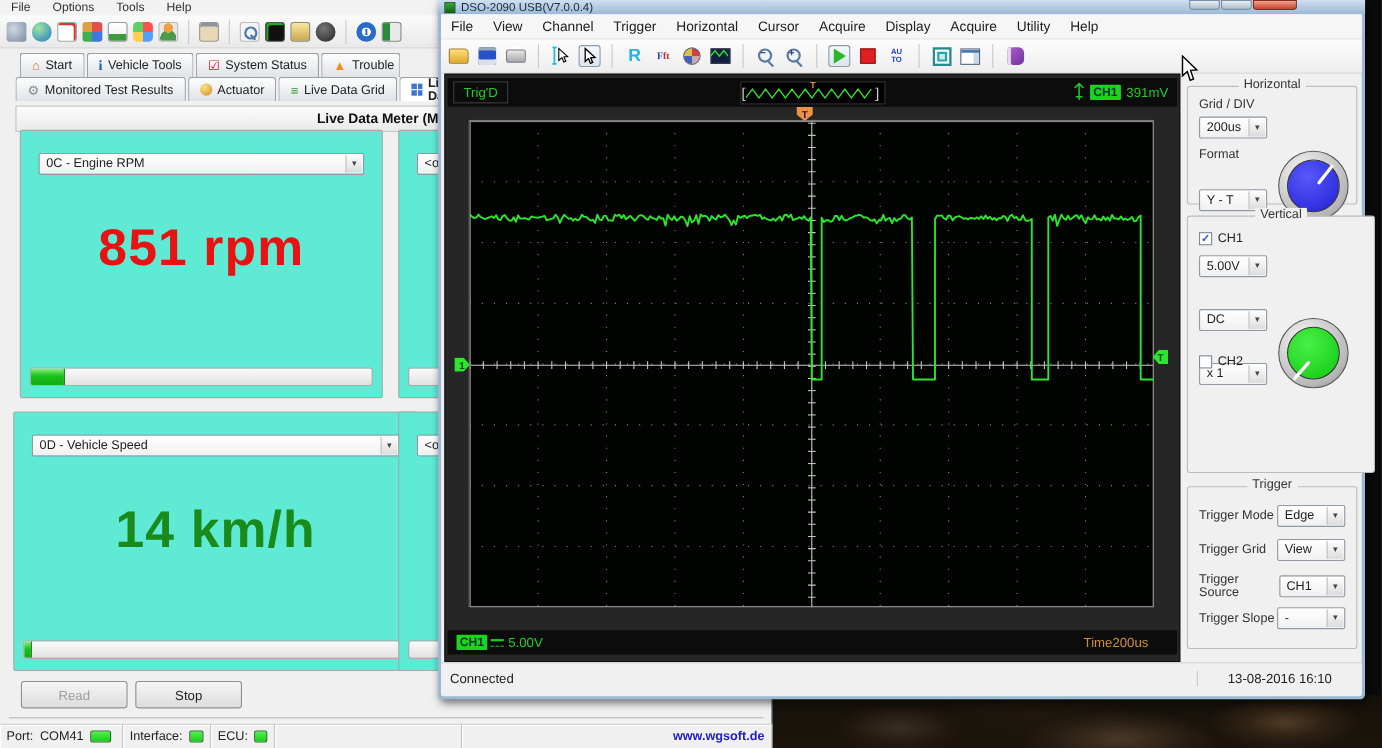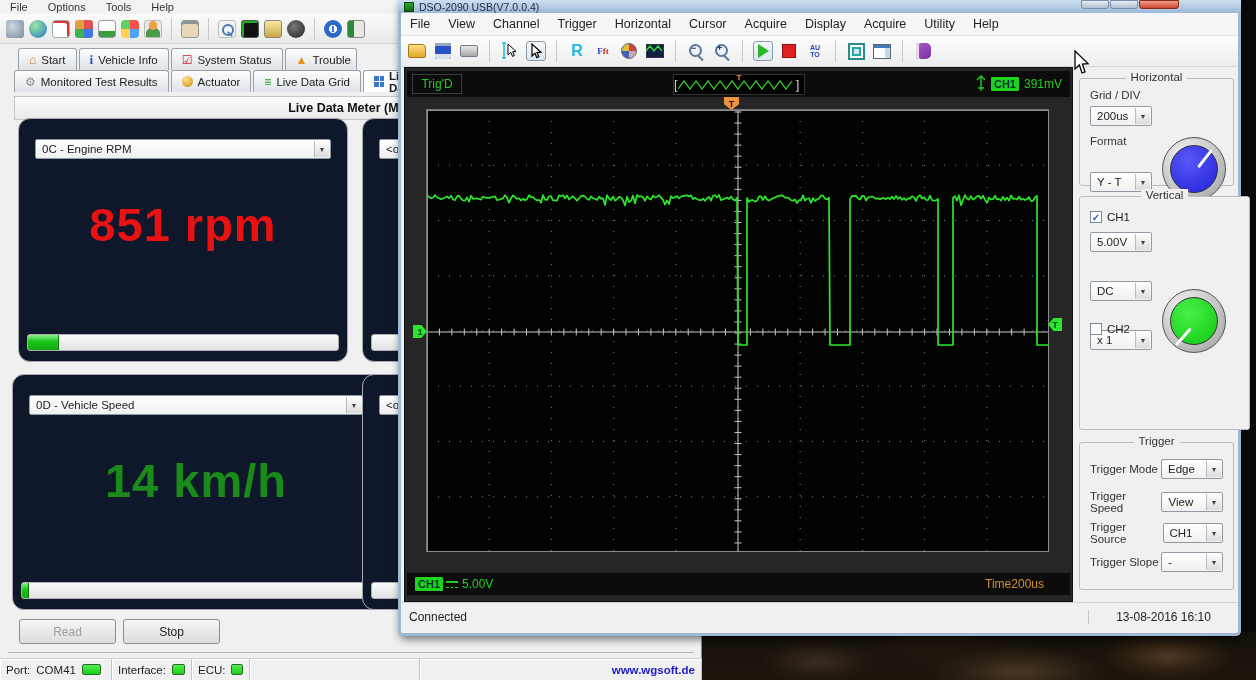--- a/index.html
+++ b/index.html
@@ -63,21 +63,21 @@
   .t-gear{color:#8a9098}
   .t-act{width:11px;height:11px;border-radius:50%;background:radial-gradient(circle at 35% 30%,#ffe080,#d09020)}
   .t-ldg{color:#2a9a2a;font-weight:bold}
   .t-ldm{width:11px;height:11px;background:
       linear-gradient(#3a78d0,#3a78d0) 0 0/5px 5px no-repeat,
       linear-gradient(#3a78d0,#3a78d0) 6px 0/5px 5px no-repeat,
       linear-gradient(#3a78d0,#3a78d0) 0 6px/5px 5px no-repeat,
       linear-gradient(#3a78d0,#3a78d0) 6px 6px/5px 5px no-repeat}
   #diag .hdr{left:14px;top:96px;width:674px;height:24px;background:linear-gradient(#fcfcfc,#e9e9e9);
     border:1px solid #c6c6c6;display:flex;align-items:center;justify-content:center;font-size:12.5px;font-weight:bold;color:#111}
-  .meterpanel{position:absolute;background:#0f172a;border:1px solid #a8a8a8;border-radius:12px}
+  .meterpanel{position:absolute;background:#5eead4;border:1px solid #a8a8a8;border-radius:2px}
   .meterpanel .combo{position:absolute;left:16px;top:20px;right:16px}
   .meterpanel .bigval{position:absolute;left:0;right:0;top:78px;text-align:center;font-size:47px;font-weight:bold;letter-spacing:1px}
   .pbar{position:absolute;left:8px;right:8px;bottom:10px;height:17px;background:linear-gradient(#fafafa,#e2e2e2);
     border:1px solid #adadad;border-radius:3px;overflow:hidden}
   .pfill{height:100%;background:linear-gradient(#8af08a,#18c418 45%,#12aa12);border-right:1px solid #0a7a0a}
   .offcombo{position:absolute;left:16px;top:20px;width:72px;height:20px}
   #diag .readbtn{left:19px;top:619px;width:97px;height:25px;color:#9aa0a6}
   #diag .stopbtn{left:123px;top:619px;width:97px;height:25px}
   #diag .bottomline{left:8px;top:652px;width:686px;height:1px;background:#b8b8b8}
   #diag .statusbar{left:0;top:658px;width:702px;height:22px;background:#f0f0f0;border-top:1px solid #cfcfcf;display:flex;font-size:11.5px;color:#222}
@@ -190,21 +190,21 @@
     <span class="dico i-info">i</span>
     <span class="dico i-door"></span>
   </div>
   <div class="tabs" style="left:18px;top:48px">
     <div class="tab">
         <span class="tabico t-home">⌂</span>
         <span>Start</span>
       </div>
     <div class="tab">
         <span class="tabico t-vinfo">i</span>
-        <span>Vehicle Info</span>
+        <span>Vehicle Tools</span>
       </div>
     <div class="tab">
         <span class="tabico t-sys">☑</span>
         <span>System Status</span>
       </div>
     <div class="tab" style="width:72px;overflow:hidden">
         <span class="tabico t-warn">▲</span>
         <span>Trouble</span>
       </div>
   </div>
@@ -594,21 +594,21 @@
     <div class="groupbox" style="left:0;top:375px;width:155px;height:148px">
       <span class="legend">Trigger</span>
       <div class="trigrow" style="top:16px">
         <span class="ctl-label">Trigger Mode</span>
         <div class="combo">
             <span>Edge</span>
             <span class="arr">▼</span>
           </div>
       </div>
       <div class="trigrow" style="top:47px">
-        <span class="ctl-label">Trigger Speed</span>
+        <span class="ctl-label">Trigger Grid</span>
         <div class="combo">
             <span>View</span>
             <span class="arr">▼</span>
           </div>
       </div>
       <div class="trigrow" style="top:78px">
         <span class="ctl-label">Trigger Source</span>
         <div class="combo">
             <span>CH1</span>
             <span class="arr">▼</span>

